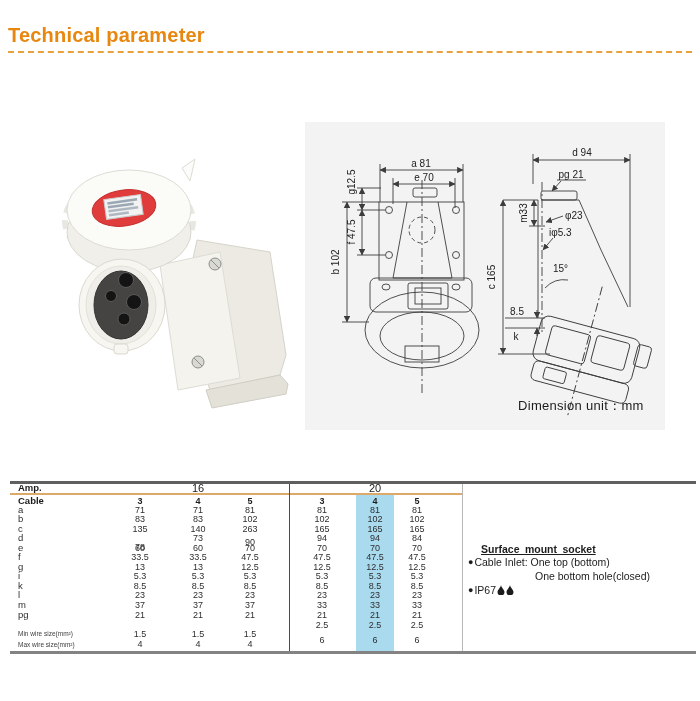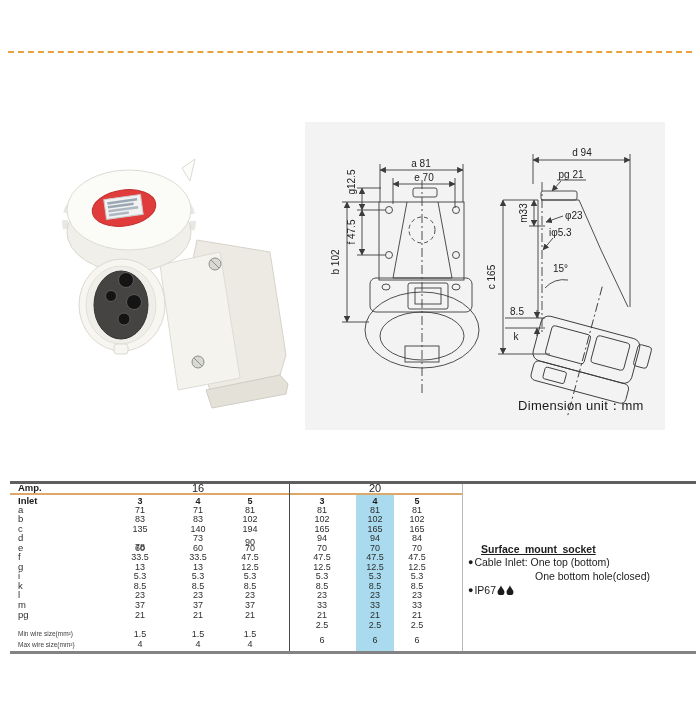--- a/index.html
+++ b/index.html
@@ -38,20 +38,21 @@
   .nl-2{top:27px;left:67px;}
   .nl-3{top:41px;}
   .bullet{font-size:9px;margin-right:1px;vertical-align:1px;}
   .drop{display:inline-block;vertical-align:-1px;margin-left:1px;}
 </style>
 </head>
 <body>
 
 <div class="page">
 
+  <h1 class="title">Technical parameter</h1>
   <div class="dash-rule"></div>
 
   <svg class="photo" viewBox="0 0 290 290">
 
     <path d="M185,100 L258,112 L274,215 L268,235 L198,250 L170,170 Z" fill="#ECEAE2" stroke="#D5D3CA"></path>
     <path d="M194,250 L268,235 L276,244 L274,254 L200,268 Z" fill="#E3E1D8" stroke="#CFCDC4"></path>
 
     <path d="M148,125 L208,112 L228,238 L166,250 Z" fill="#F4F3EE" stroke="#DDDCD4"></path>
 
     <g>
@@ -201,21 +202,21 @@
   <div class="spec-table" id="spec-table">
     <div class="tb tb-hl"></div>
     <div class="tb tb-top"></div>
     <div class="tb tb-bottom"></div>
     <div class="tb tb-tan"></div>
     <div class="tb tb-v1"></div>
     <div class="tb tb-v2"></div>
   <div class="t-rowlabel t-bold" style="top: 1.5px;">Amp.</div>
       <div class="t-cell t-amp" style="left: 163px; top: 0.5px;">16</div>
       <div class="t-cell t-amp" style="left: 340px; top: 0.5px;">20</div>
-      <div class="t-rowlabel t-bold" style="top: 15px;">Inlet</div>
+      <div class="t-rowlabel t-bold" style="top: 15px;">Cable</div>
       <div class="t-cell t-bold" style="left: 105px; top: 15px;">3</div>
       <div class="t-cell t-bold" style="left: 163px; top: 15px;">4</div>
       <div class="t-cell t-bold" style="left: 215px; top: 15px;">5</div>
       <div class="t-cell t-bold" style="left: 287px; top: 15px;">3</div>
       <div class="t-cell t-bold" style="left: 340px; top: 15px;">4</div>
       <div class="t-cell t-bold" style="left: 382px; top: 15px;">5</div>
       <div class="t-rowlabel" style="top: 23.5px;">a</div>
       <div class="t-cell" style="left: 105px; top: 23.5px;">71</div>
       <div class="t-cell" style="left: 163px; top: 23.5px;">71</div>
       <div class="t-cell" style="left: 215px; top: 23.5px;">81</div>
@@ -225,21 +226,21 @@
       <div class="t-rowlabel" style="top: 33.05px;">b</div>
       <div class="t-cell" style="left: 105px; top: 33.05px;">83</div>
       <div class="t-cell" style="left: 163px; top: 33.05px;">83</div>
       <div class="t-cell" style="left: 215px; top: 33.05px;">102</div>
       <div class="t-cell" style="left: 287px; top: 33.05px;">102</div>
       <div class="t-cell" style="left: 340px; top: 33.05px;">102</div>
       <div class="t-cell" style="left: 382px; top: 33.05px;">102</div>
       <div class="t-rowlabel" style="top: 42.6px;">c</div>
       <div class="t-cell" style="left: 105px; top: 42.6px;">135</div>
       <div class="t-cell" style="left: 163px; top: 42.6px;">140</div>
-      <div class="t-cell" style="left: 215px; top: 42.6px;">194</div>
+      <div class="t-cell" style="left: 215px; top: 42.6px;">263</div>
       <div class="t-cell" style="left: 287px; top: 42.6px;">165</div>
       <div class="t-cell" style="left: 340px; top: 42.6px;">165</div>
       <div class="t-cell" style="left: 382px; top: 42.6px;">165</div>
       <div class="t-rowlabel" style="top: 52.15px;">d</div>
       <div class="t-cell" style="left: 105px; top: 61px;">78</div>
       <div class="t-cell" style="left: 163px; top: 52.15px;">73</div>
       <div class="t-cell" style="left: 215px; top: 56px;">90</div>
       <div class="t-cell" style="left: 287px; top: 52.15px;">94</div>
       <div class="t-cell" style="left: 340px; top: 52.15px;">94</div>
       <div class="t-cell" style="left: 382px; top: 52.15px;">84</div>

